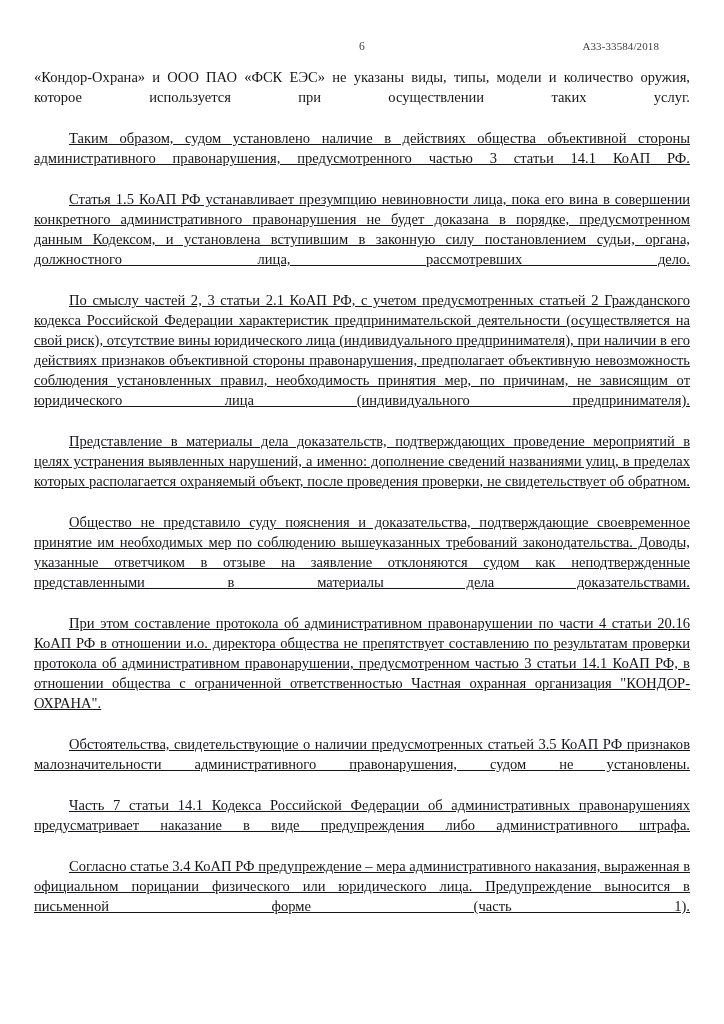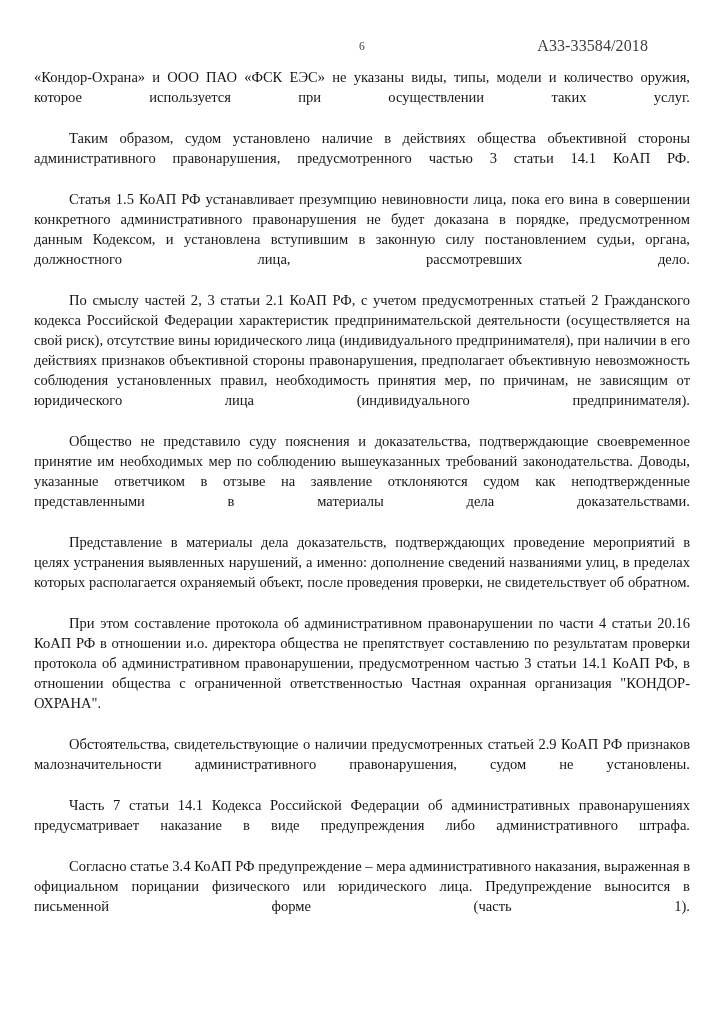--- a/index.html
+++ b/index.html
@@ -36,42 +36,43 @@
     letter-spacing: 0.1px;
   }
   .header-page-number {
     position: absolute;
     left: 50%;
     transform: translateX(-50%);
     font-size: 11.5px;
   }
   .header-case-number {
     position: absolute;
-    right: 43px;
-    font-size: 16px;
+    right: 32px;
+    font-size: 11px;
     white-space: nowrap;
   }
   .body-text {
     position: absolute;
     top: 66px;
     left: 33px;
     width: 658px;
     font-size: 14.55px;
     line-height: 20.0px;
     text-align: justify;
     text-justify: inter-word;
     hyphens: none;
   }
   .body-text p {
     margin: 1px;
     padding: 0;
     text-indent: 0;
   }
   .body-text p.indent {
     text-indent: 35px;
+    text-decoration: underline;
   }
   
   .body-text p:after {
     content: "";
     display: inline-block;
     width: 100%;
   }
 </style>
 </head>
 <body>
@@ -81,22 +82,22 @@
   <div class="page-header">
     <span class="header-page-number">6</span>
     <span class="header-case-number">А33-33584/2018</span>
   </div>
 
   <div class="body-text">
     <p>«Кондор-Охрана» и ООО ПАО «ФСК ЕЭС» не указаны виды, типы, модели и количество оружия, которое используется при осуществлении таких услуг.</p>
     <p class="indent">Таким образом, судом установлено наличие в действиях общества объективной стороны административного правонарушения, предусмотренного частью 3 статьи 14.1 КоАП РФ.</p>
     <p class="indent">Статья 1.5 КоАП РФ устанавливает презумпцию невиновности лица, пока его вина в совершении конкретного административного правонарушения не будет доказана в порядке, предусмотренном данным Кодексом, и установлена вступившим в законную силу постановлением судьи, органа, должностного лица, рассмотревших дело.</p>
     <p class="indent">По смыслу частей 2, 3 статьи 2.1 КоАП РФ, с учетом предусмотренных статьей 2 Гражданского кодекса Российской Федерации характеристик предпринимательской деятельности (осуществляется на свой риск), отсутствие вины юридического лица (индивидуального предпринимателя), при наличии в его действиях признаков объективной стороны правонарушения, предполагает объективную невозможность соблюдения установленных правил, необходимость принятия мер, по причинам, не зависящим от юридического лица (индивидуального предпринимателя).</p>
+    <p class="indent">Представление в материалы дела доказательств, подтверждающих проведение мероприятий в целях устранения выявленных нарушений, а именно: дополнение сведений названиями улиц, в пределах которых располагается охраняемый объект, после проведения проверки, не свидетельствует об обратном.</p>
     <p class="indent">Общество не представило суду пояснения и доказательства, подтверждающие своевременное принятие им необходимых мер по соблюдению вышеуказанных требований законодательства. Доводы, указанные ответчиком в отзыве на заявление отклоняются судом как неподтвержденные представленными в материалы дела доказательствами.</p>
-    <p class="indent">Представление в материалы дела доказательств, подтверждающих проведение мероприятий в целях устранения выявленных нарушений, а именно: дополнение сведений названиями улиц, в пределах которых располагается охраняемый объект, после проведения проверки, не свидетельствует об обратном.</p>
     <p class="indent">При этом составление протокола об административном правонарушении по части 4 статьи 20.16 КоАП РФ в отношении и.о. директора общества не препятствует составлению по результатам проверки протокола об административном правонарушении, предусмотренном частью 3 статьи 14.1 КоАП РФ, в отношении общества с ограниченной ответственностью Частная охранная организация "КОНДОР-ОХРАНА".</p>
-    <p class="indent">Обстоятельства, свидетельствующие о наличии предусмотренных статьей 2.9 КоАП РФ признаков малозначительности административного правонарушения, судом не установлены.</p>
+    <p class="indent">Обстоятельства, свидетельствующие о наличии предусмотренных статьей 3.5 КоАП РФ признаков малозначительности административного правонарушения, судом не установлены.</p>
     <p class="indent">Часть 7 статьи 14.1 Кодекса Российской Федерации об административных правонарушениях предусматривает наказание в виде предупреждения либо административного штрафа.</p>
     <p class="indent">Согласно статье 3.4 КоАП РФ предупреждение – мера административного наказания, выраженная в официальном порицании физического или юридического лица. Предупреждение выносится в письменной форме (часть 1).</p>
 
   </div>
 
 </div>
 
 </body></html>

